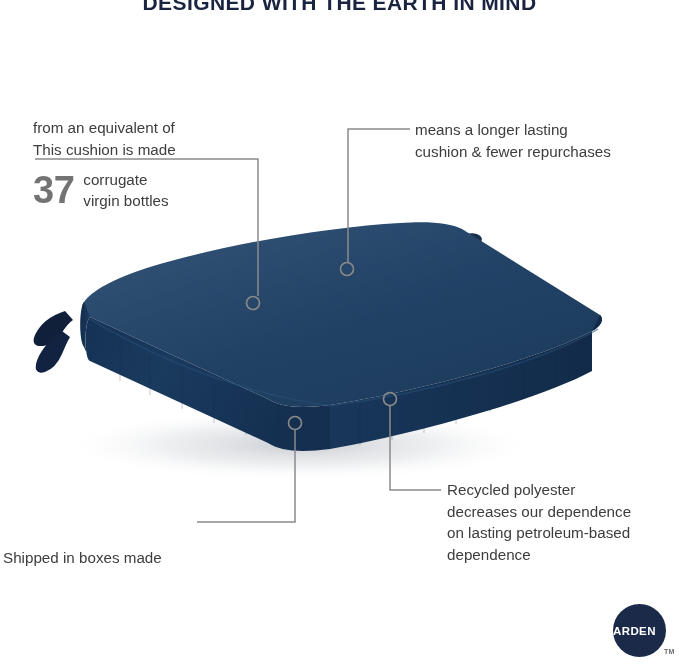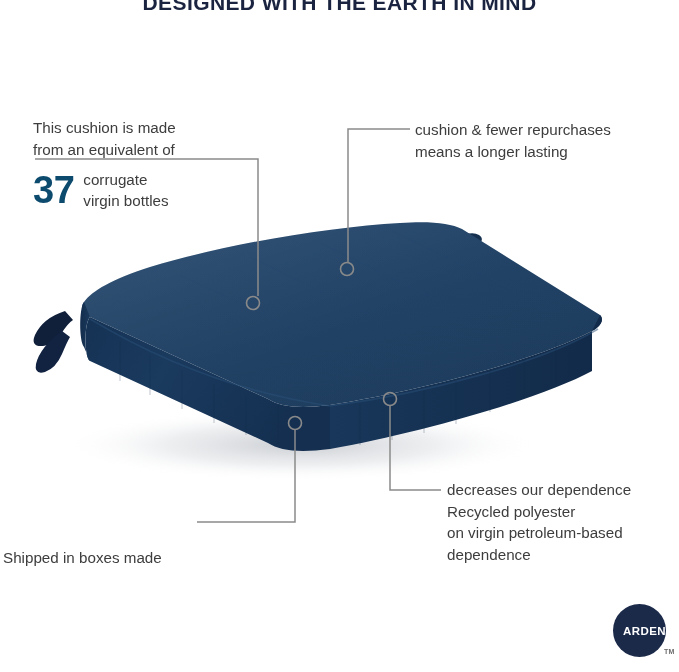--- a/index.html
+++ b/index.html
@@ -25,41 +25,41 @@
     white-space:nowrap;
   }
 
   
   .callout{position:absolute;font-size:15.2px;line-height:21.5px;color:#3d3d3d;}
   .callout .ln{display:block;white-space:nowrap;}
 
   #callout-bottles{left:33px;top:117px;width:240px;}
   .bottles-row{display:flex;align-items:center;gap:9px;margin-top:9px;}
   .bottles-num{
-    font-size:38px;line-height:38px;font-weight:bold;color:#0c4a6e;
+    font-size:38px;line-height:38px;font-weight:bold;color:#737373;
     letter-spacing:-0.5px;
   }
   .bottles-words{font-size:15.2px;line-height:21px;color:#3d3d3d;}
 
   #callout-uv{left:415px;top:119px;width:250px;}
   #callout-polyester{left:447px;top:479px;width:225px;}
   #callout-corrugate{left:3px;top:511px;width:215px;margin-top:36px;}
 
   
   .leaders{position:absolute;left:0;top:0;width:679px;height:672px;}
 
   
   .cushion-wrap{position:absolute;left:0;top:195px;width:679px;height:300px;}
 
   
   .logo{
     position:absolute;left:613px;top:604px;width:53px;height:53px;
     border-radius:50%;
     background:#1c2a4a;
-    display:flex;align-items:center;justify-content:flex-end;
+    display:flex;align-items:center;justify-content:flex-start;
   }
   .logo-text{
     color:#ffffff;font-size:11.5px;font-weight:bold;letter-spacing:0.4px;
   }
   .logo-tm{
     position:absolute;left:664px;top:648px;
     font-size:7px;color:#6b6b6b;font-weight:bold;letter-spacing:0.2px;
   }
 </style>
 </head>
@@ -185,40 +185,40 @@
     </g>
     <g fill="none" stroke="#8a8a8a" stroke-width="1.6">
       <circle cx="253" cy="303" r="6.5"></circle>
       <circle cx="347" cy="269" r="6.5"></circle>
       <circle cx="390" cy="399" r="6.5"></circle>
       <circle cx="295" cy="423" r="6.5"></circle>
     </g>
   </svg>
 
   <div class="callout" id="callout-bottles">
+    <span class="ln">from an equivalent of</span>
     <span class="ln">This cushion is made</span>
-    <span class="ln">from an equivalent of</span>
     <div class="bottles-row">
       <span class="bottles-num">37</span>
       <span class="bottles-words">
         <span class="ln">corrugate</span>
         <span class="ln">virgin bottles</span>
       </span>
     </div>
   </div>
 
   <div class="callout" id="callout-uv">
+    <span class="ln">means a longer lasting</span>
     <span class="ln">cushion &amp; fewer repurchases</span>
-    <span class="ln">means a longer lasting</span>
   </div>
 
   <div class="callout" id="callout-polyester">
+    <span class="ln">Recycled polyester</span>
     <span class="ln">decreases our dependence</span>
-    <span class="ln">Recycled polyester</span>
-    <span class="ln">on virgin petroleum-based</span>
+    <span class="ln">on lasting petroleum-based</span>
     <span class="ln">dependence</span>
   </div>
 
   <div class="callout" id="callout-corrugate">
     <span class="ln">Shipped in boxes made</span>
   </div>
 
   <div class="logo">
     <span class="logo-text">ARDEN</span>
   </div>

